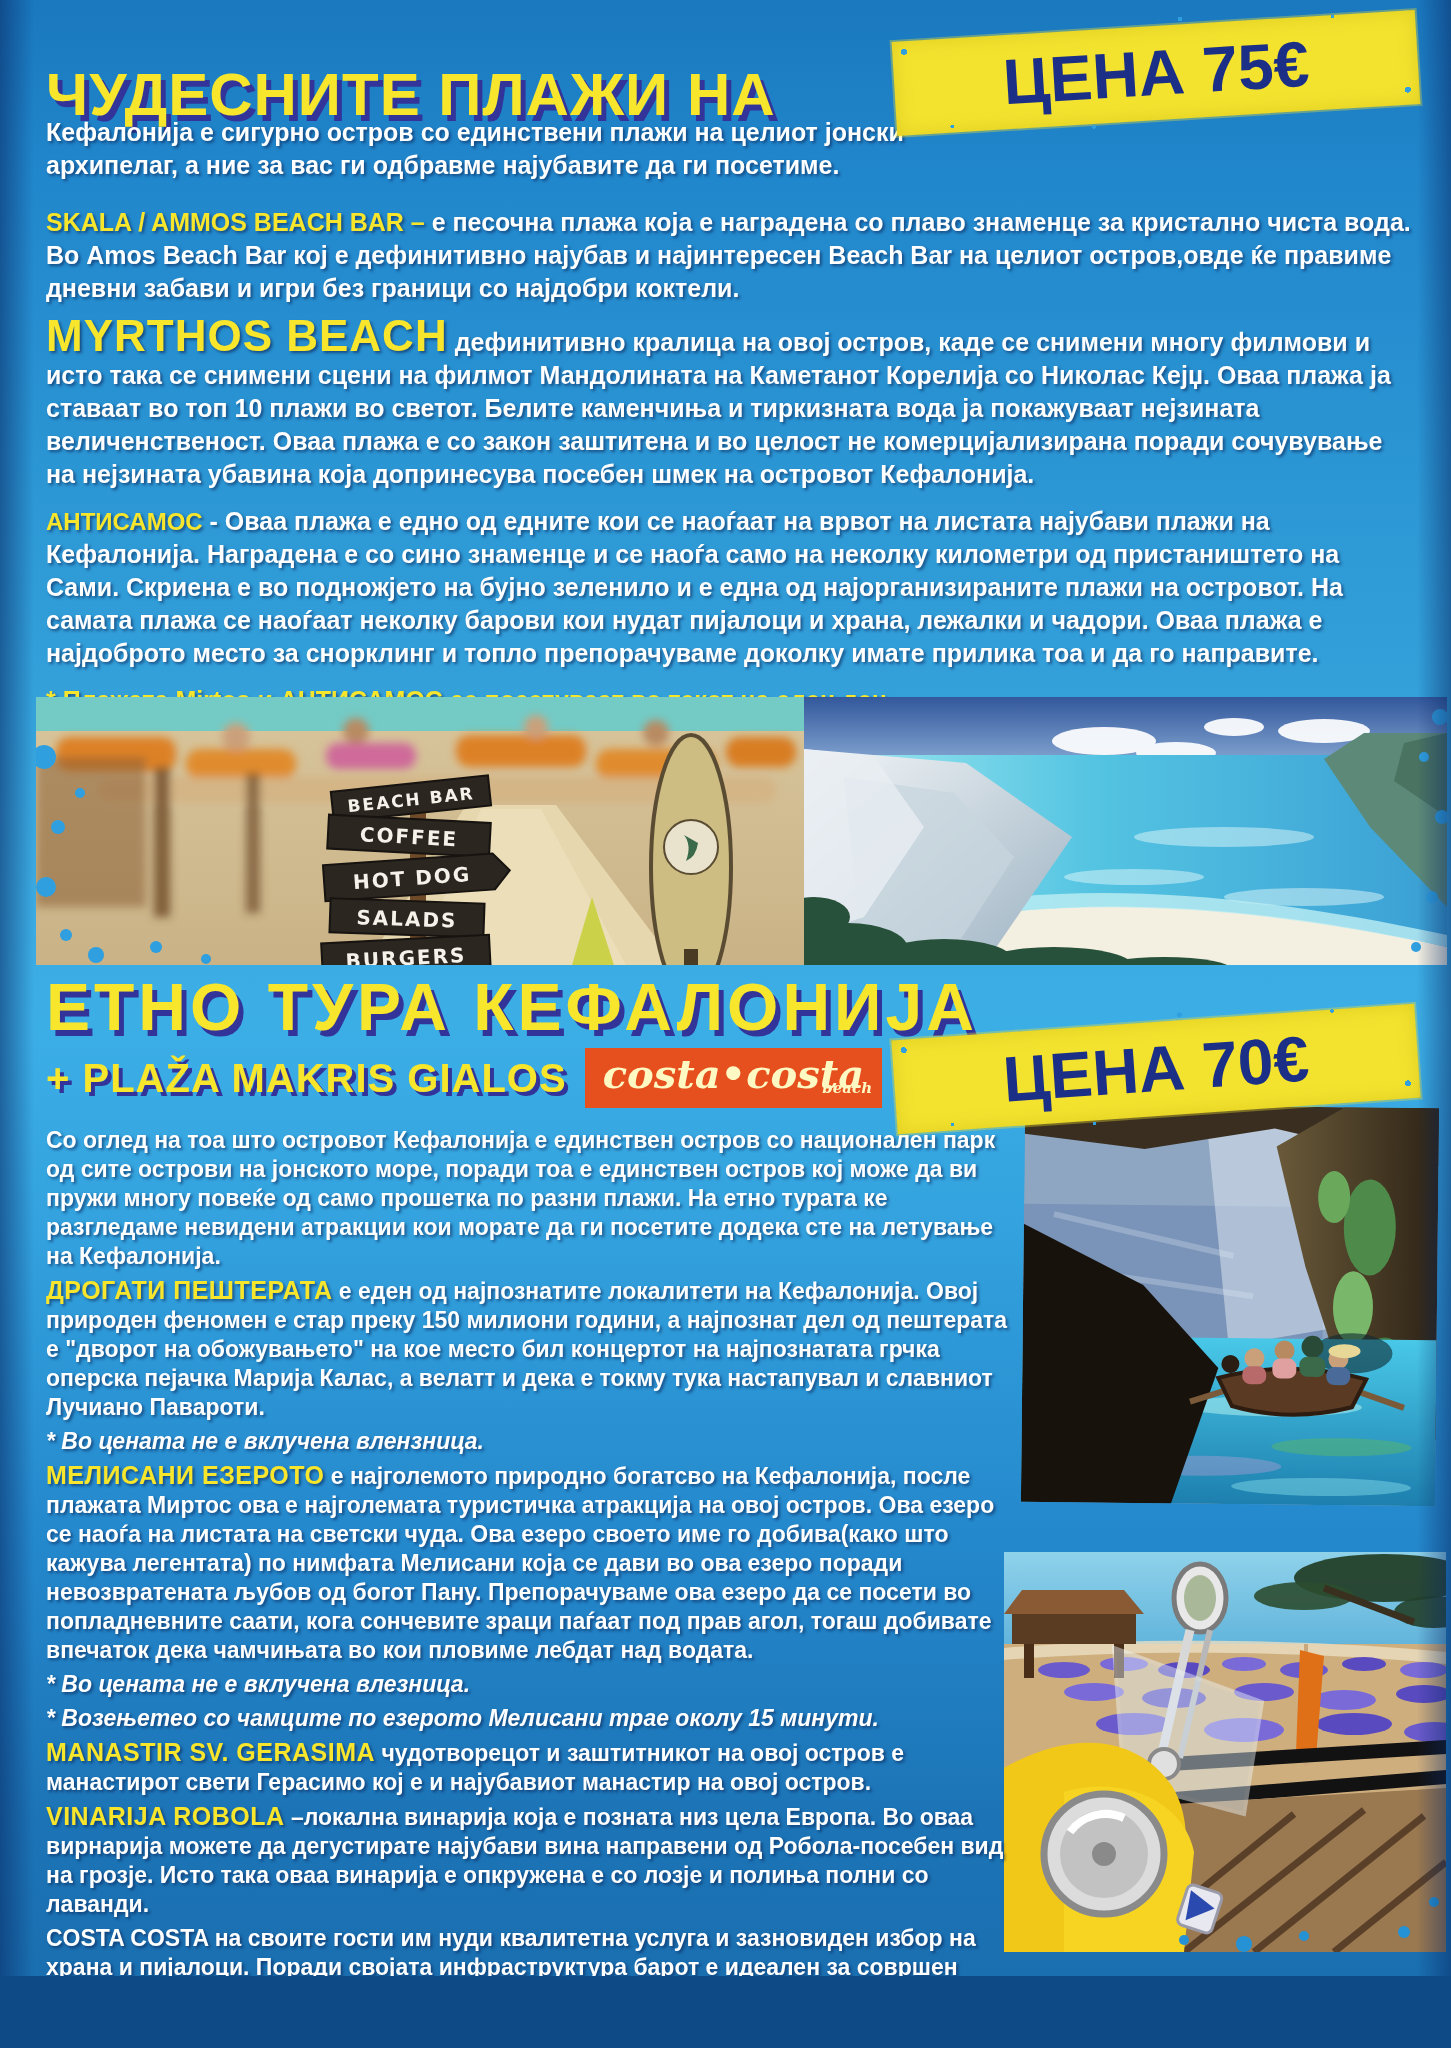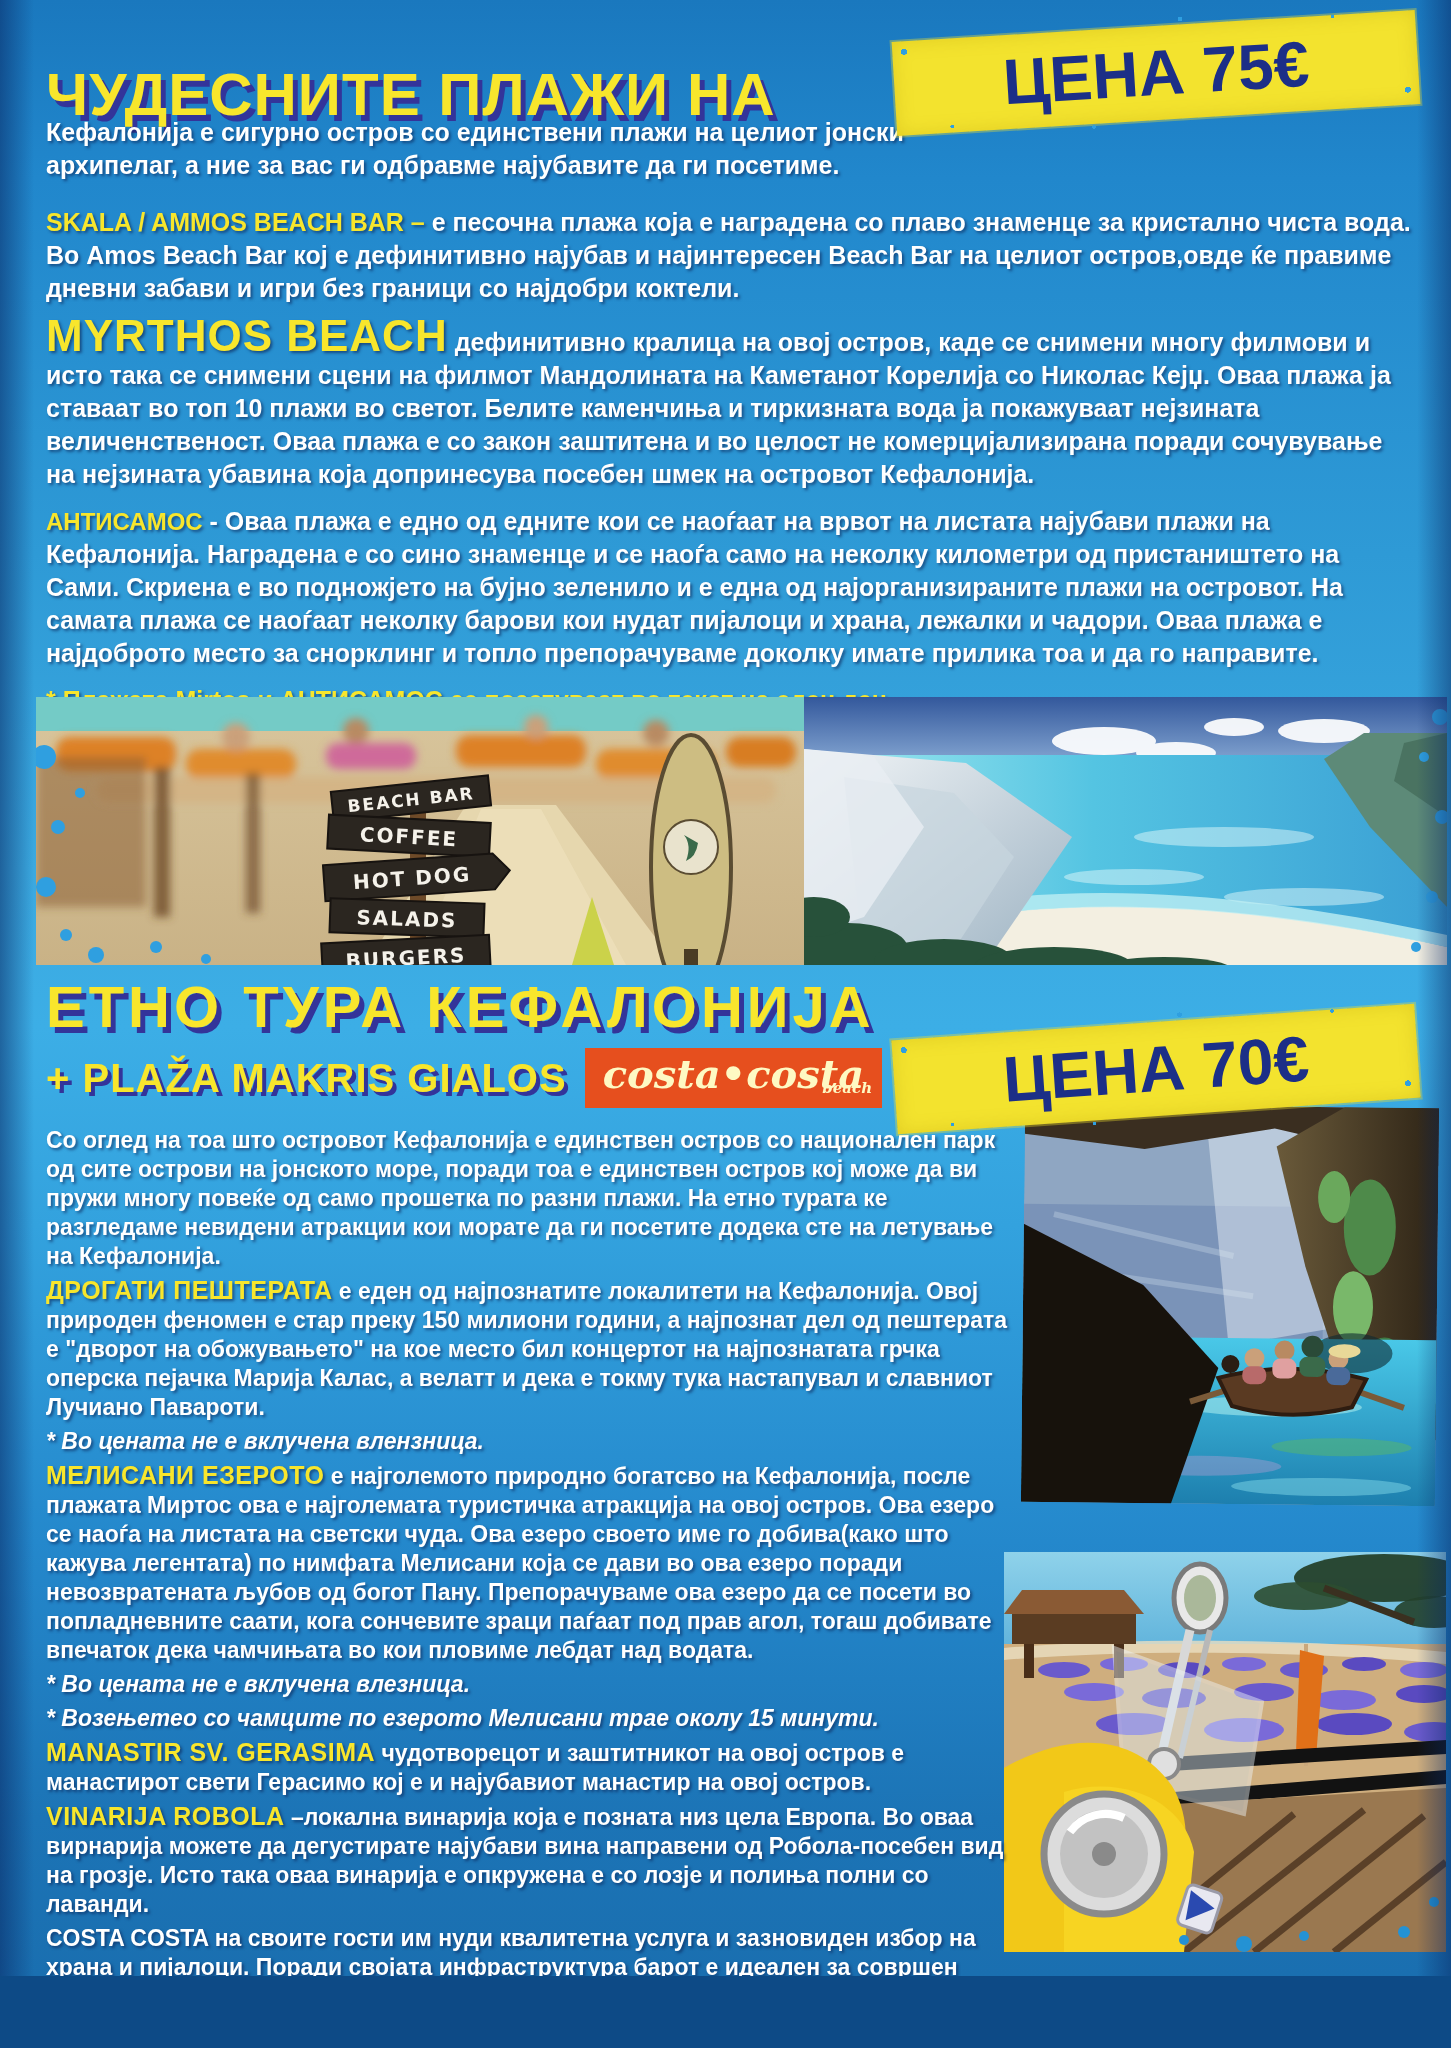--- a/index.html
+++ b/index.html
@@ -37,21 +37,21 @@
   .yh{color:#f8e62c;}
   .yh-big{font-size:44px;letter-spacing:1px;}
   .yh-med{font-size:24px;}
   .note-yellow{color:#f8e62c !important;}
 
   .photo-row{position:absolute;left:36px;top:697px;width:1411px;height:268px;display:flex;z-index:2;}
   .photo{position:relative;height:268px;overflow:hidden;}
   .photo svg{display:block;}
 
   .s2head{position:absolute;left:46px;top:972px;z-index:2;}
-  .s2title{margin:0;color:#f8e62c;font-weight:bold;font-size:58px;line-height:70px;letter-spacing:4px;
+  .s2title{margin:0;color:#f8e62c;font-weight:bold;font-size:66px;line-height:70px;letter-spacing:4px;
     text-shadow:5px 6px 0 #33349a;}
   .subrow{display:flex;align-items:center;gap:18px;margin-top:6px;}
   .subtitle{color:#f8e62c;font-weight:bold;font-size:40px;letter-spacing:1px;text-shadow:4px 4px 0 #33349a;text-align:right;}
   .costa-logo{position:relative;background:#e64f1e;color:#fef9c3;padding:6px 18px 14px 18px;
     font-family:"DejaVu Serif",serif;font-style:italic;font-weight:bold;font-size:40px;line-height:40px;}
   .costa-logo em{position:absolute;right:10px;bottom:0;font-size:15px;font-style:italic;margin-left:30px;}
 
   .s2text{position:absolute;left:46px;top:1126px;width:972px;z-index:2;}
   .s2text p{margin:0 0 5px 0;color:#fff;font-weight:bold;font-size:23px;line-height:29px;
     text-shadow:2px 2px 3px rgba(10,30,80,.6);}

